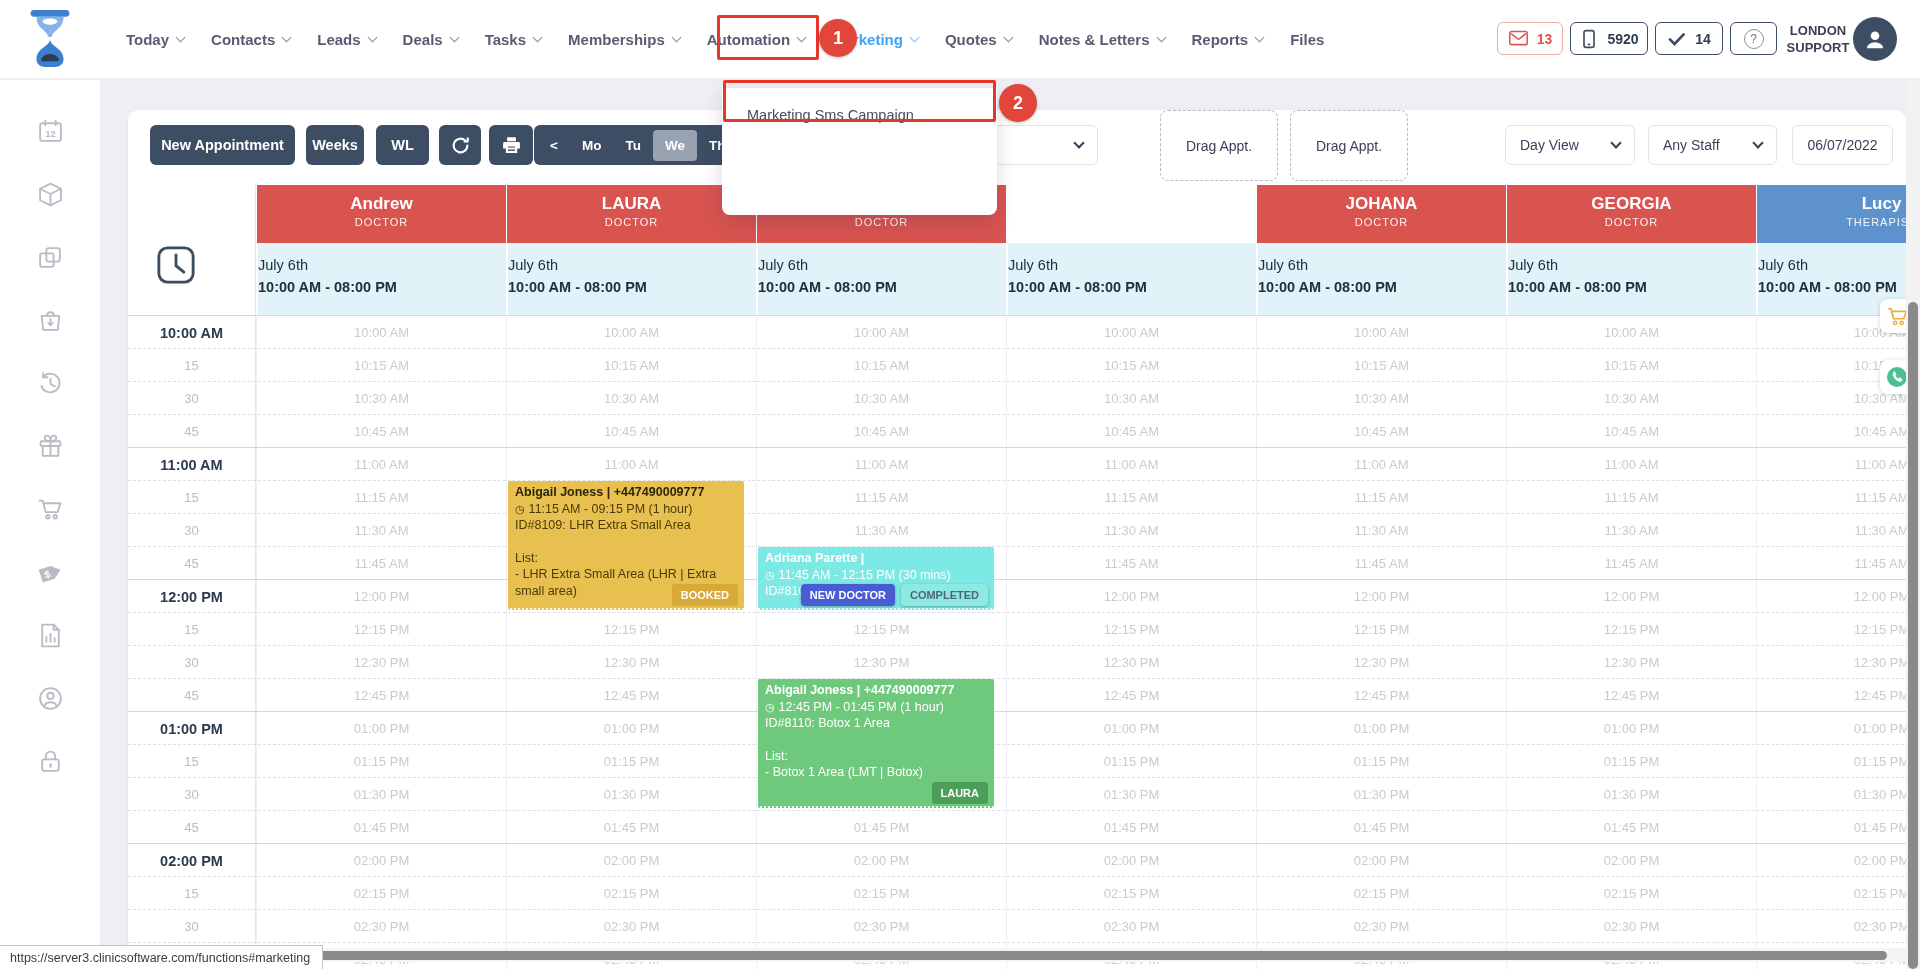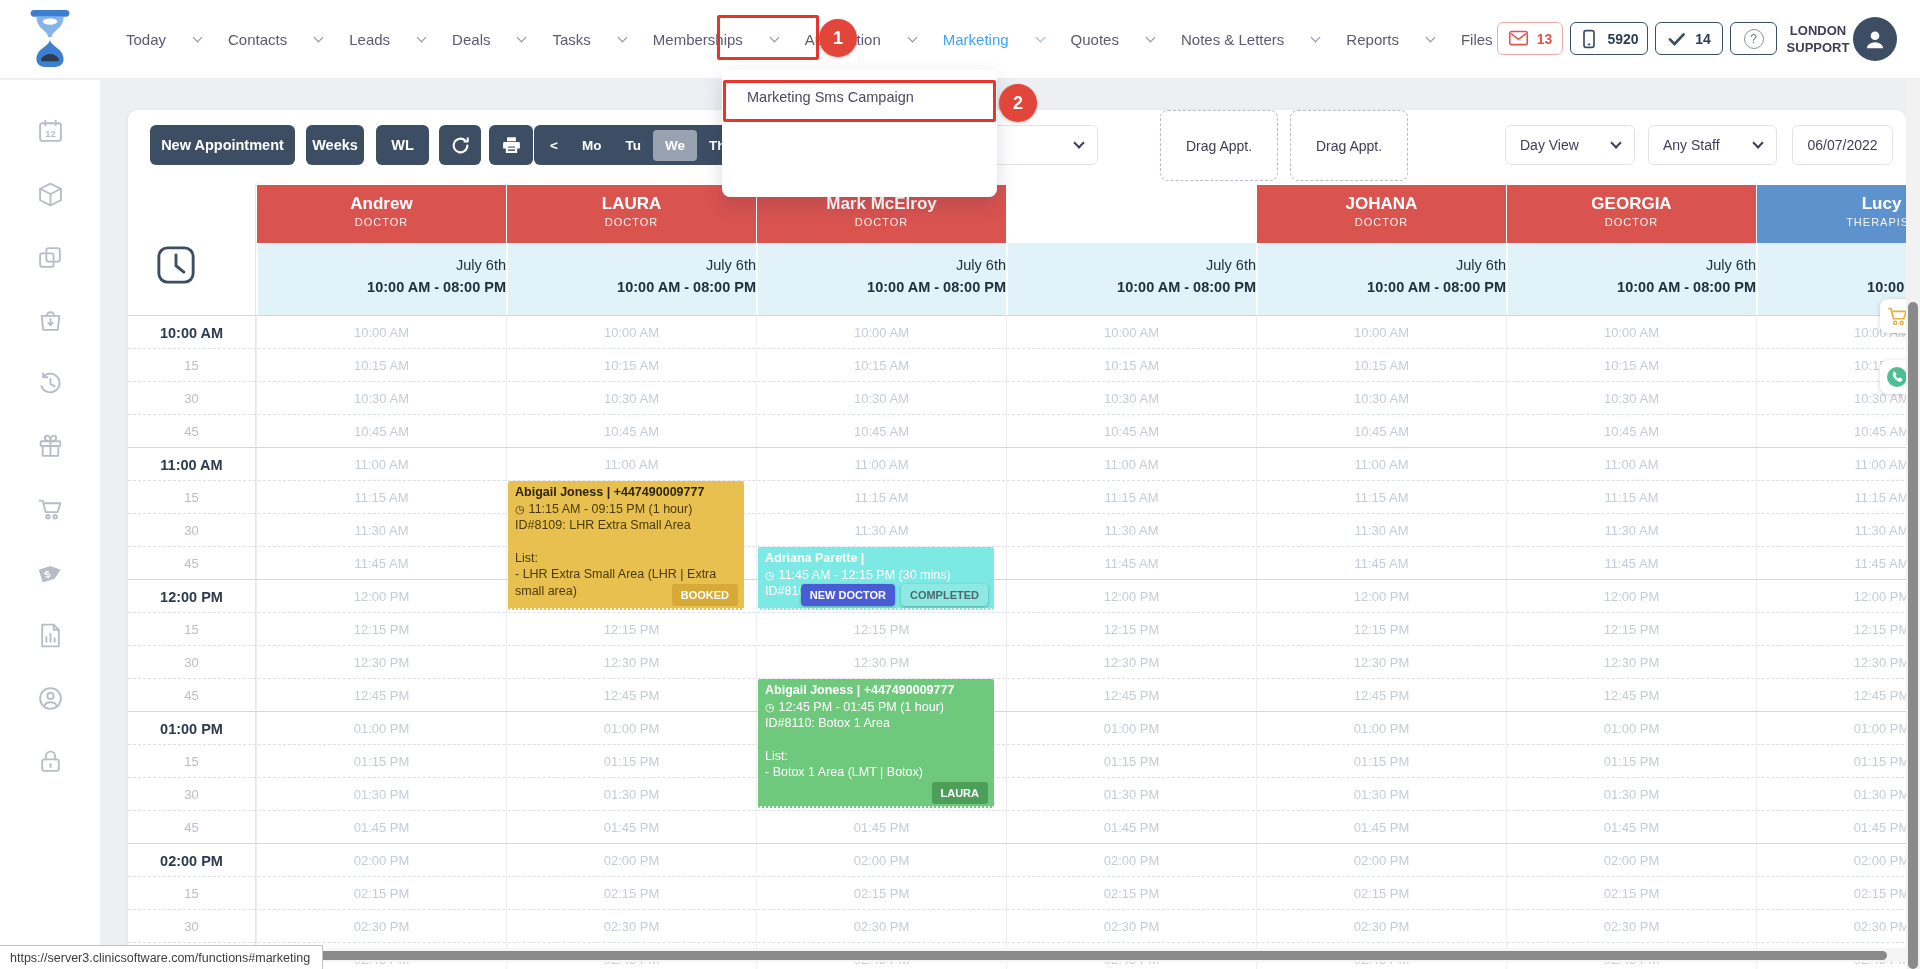--- a/index.html
+++ b/index.html
@@ -3,21 +3,21 @@
 <meta charset="utf-8">
 <style>
   * { margin:0; padding:0; box-sizing:border-box; }
   html,body { width:1920px; height:969px; overflow:hidden; }
   body { font-family:"Liberation Sans", sans-serif; background:#edeff3; position:relative; }
 
   
   .topbar { position:absolute; left:0; top:0; width:1920px; height:79px; background:#ffffff; border-bottom:1px solid #ececf2; z-index:20; }
   .logo { position:absolute; left:24px; top:8px; width:52px; height:62px; }
   .nav { position:absolute; left:126px; top:0; height:79px; display:flex; align-items:center; gap:27px; }
-  .nav-item { display:flex; align-items:center; color:#5b5a72; font-size:15px; font-weight:400; cursor:pointer; white-space:nowrap;gap:20px; }
+  .nav-item { display:flex; align-items:center; color:#5b5a72; font-size:15px; font-weight:700; cursor:pointer; white-space:nowrap; }
   .nav-item.active { color:#3fa3f7; }
   .chev { width:7px; height:7px; border-right:1.7px solid currentColor; border-bottom:1.7px solid currentColor; transform:rotate(45deg); display:inline-block; margin-left:8px; margin-top:-4px; opacity:.7; }
   .search-wrap { position:absolute; left:1267px; top:23px; width:222px; height:37px; border:1px solid #e3e5ec; border-radius:6px; display:flex; background:#fff; }
   .search-wrap input { flex:1; border:none; outline:none; padding:0 14px; font-size:14px; color:#3f3d56; font-family:"Liberation Sans",sans-serif; background:transparent; }
   .search-wrap input::placeholder { color:#9aa0ab; }
   .search-btn { width:46px; border-left:1px solid #e3e5ec; display:flex; align-items:center; justify-content:center; cursor:pointer; }
   .pill { position:absolute; top:22px; height:33px; border-radius:6px; display:flex; align-items:center; justify-content:center; gap:8px; font-size:14px; font-weight:700; cursor:pointer; background:#fff; }
   .pill.mail { left:1497px; width:66px; border:1px solid #eeaca7; color:#e0564f; }
   .pill.phone { left:1570px; width:78px; border:1px solid #3d4d63; color:#2e3c50; }
   .pill.tasks { left:1655px; width:68px; border:1px solid #3d4d63; color:#2e3c50; }
@@ -45,21 +45,21 @@
 
   
   .hdr-row { position:absolute; left:0; top:75px; height:58px; width:2006px; }
   .sub-row { position:absolute; left:0; top:133px; height:72px; width:2006px; }
   .gut-cell { position:absolute; left:0; top:0; width:128px; height:100%; background:#fff; border-right:1px solid #e3e7ec; }
   .staff-cell { position:absolute; top:0; height:58px; width:250px; color:#fff; text-align:center; padding-top:9px; border-left:1px solid #fff; cursor:pointer; }
   .staff-cell .s-name { font-size:17px; font-weight:700; }
   .staff-cell .s-role { font-size:11px; letter-spacing:1px; opacity:.92; margin-top:2px; }
   .staff-cell.doctor { background:#d9534f; }
   .staff-cell.therapist { background:#5e92cc; }
-  .sub-cell { position:absolute; top:0; height:72px; width:250px; background:#e1f3f8; border-left:2px solid #fff; text-align:right; color:#21303f; padding-top:14px; font-size:14.5px; }
+  .sub-cell { position:absolute; top:0; height:72px; width:250px; background:#e1f3f8; border-left:2px solid #fff; text-align:left; color:#21303f; padding-top:14px; font-size:14.5px; }
   .sub-cell .d2 { margin-top:6px; font-weight:600; }
   .clock-box { position:absolute; left:28px; top:2px; width:40px; height:40px; }
 
   
   .grid { position:absolute; left:0; top:205px; width:2006px; height:680px; }
   .g-row { position:absolute; left:0; width:2006px; height:33px; border-top:1px dashed #dcdfe4; }
   .g-row.hour { border-top:1px solid #d4d8de; }
   .g-gut { position:absolute; left:0; top:0; width:128px; height:33px; background:#fff; border-right:1px solid #e3e7ec; display:flex; align-items:center; justify-content:center; font-size:13px; color:#b8bdc7; }
   .g-row.hour .g-gut { font-size:14.5px; color:#2e3a4e; font-weight:600; }
   .g-cell { position:absolute; top:0; height:33px; width:250px; border-left:1px solid #eceef2; display:flex; align-items:center; justify-content:center; font-size:13px; color:#c6ccd4; cursor:pointer; }
@@ -74,21 +74,21 @@
   .a-clock { display:inline-block; margin-right:4px; font-size:11px; }
   .a-gap { height:16px; }
   .a-badges { position:absolute; bottom:2px; right:6px; display:flex; gap:6px; z-index:7; }
   .badge { font-size:11px; font-weight:700; color:#fff; padding:3px 9px; border-radius:4px; white-space:nowrap; }
   .badge.booked { background:#d7a937; border-radius:3px; }
   .badge.new-client { background:#4a5cd4; box-shadow:0 1px 3px rgba(0,0,0,.3); }
   .badge.completed { background:#8fe9e3; color:#4f6770; box-shadow:0 1px 3px rgba(0,0,0,.3); }
   .badge.paid { background:#4c9e59; border-radius:3px; }
 
   
-  .menu { position:absolute; left:722px; top:70px; width:275px; height:127px; background:#fff; border-radius:0 0 8px 8px; box-shadow:0 8px 20px rgba(40,40,80,.16); z-index:50; padding-top:9px; }
+  .menu { position:absolute; left:722px; top:88px; width:275px; height:127px; background:#fff; border-radius:0 0 8px 8px; box-shadow:0 8px 20px rgba(40,40,80,.16); z-index:50; padding-top:9px; }
   .menu-item { height:36px; display:flex; align-items:center; padding-left:25px; font-size:14.5px; color:#4b4963; cursor:pointer; }
   .menu-item + .menu-item { margin-top:6px; }
   .rbox { position:absolute; border:3px solid #e8352c; z-index:60; border-radius:2px; }
   .rbox.b1 { left:717px; top:15px; width:102px; height:45px; }
   .rbox.b2 { left:723px; top:80px; width:273px; height:42px; }
   .nbadge { position:absolute; width:38px; height:38px; border-radius:50%; background:#e2463b; color:#fff; font-size:18px; font-weight:700; display:flex; align-items:center; justify-content:center; z-index:70; box-shadow:0 1px 3px rgba(0,0,0,.25); }
   .nbadge.n1 { left:819px; top:19px; }
   .nbadge.n2 { left:999px; top:84px; }
 
   

